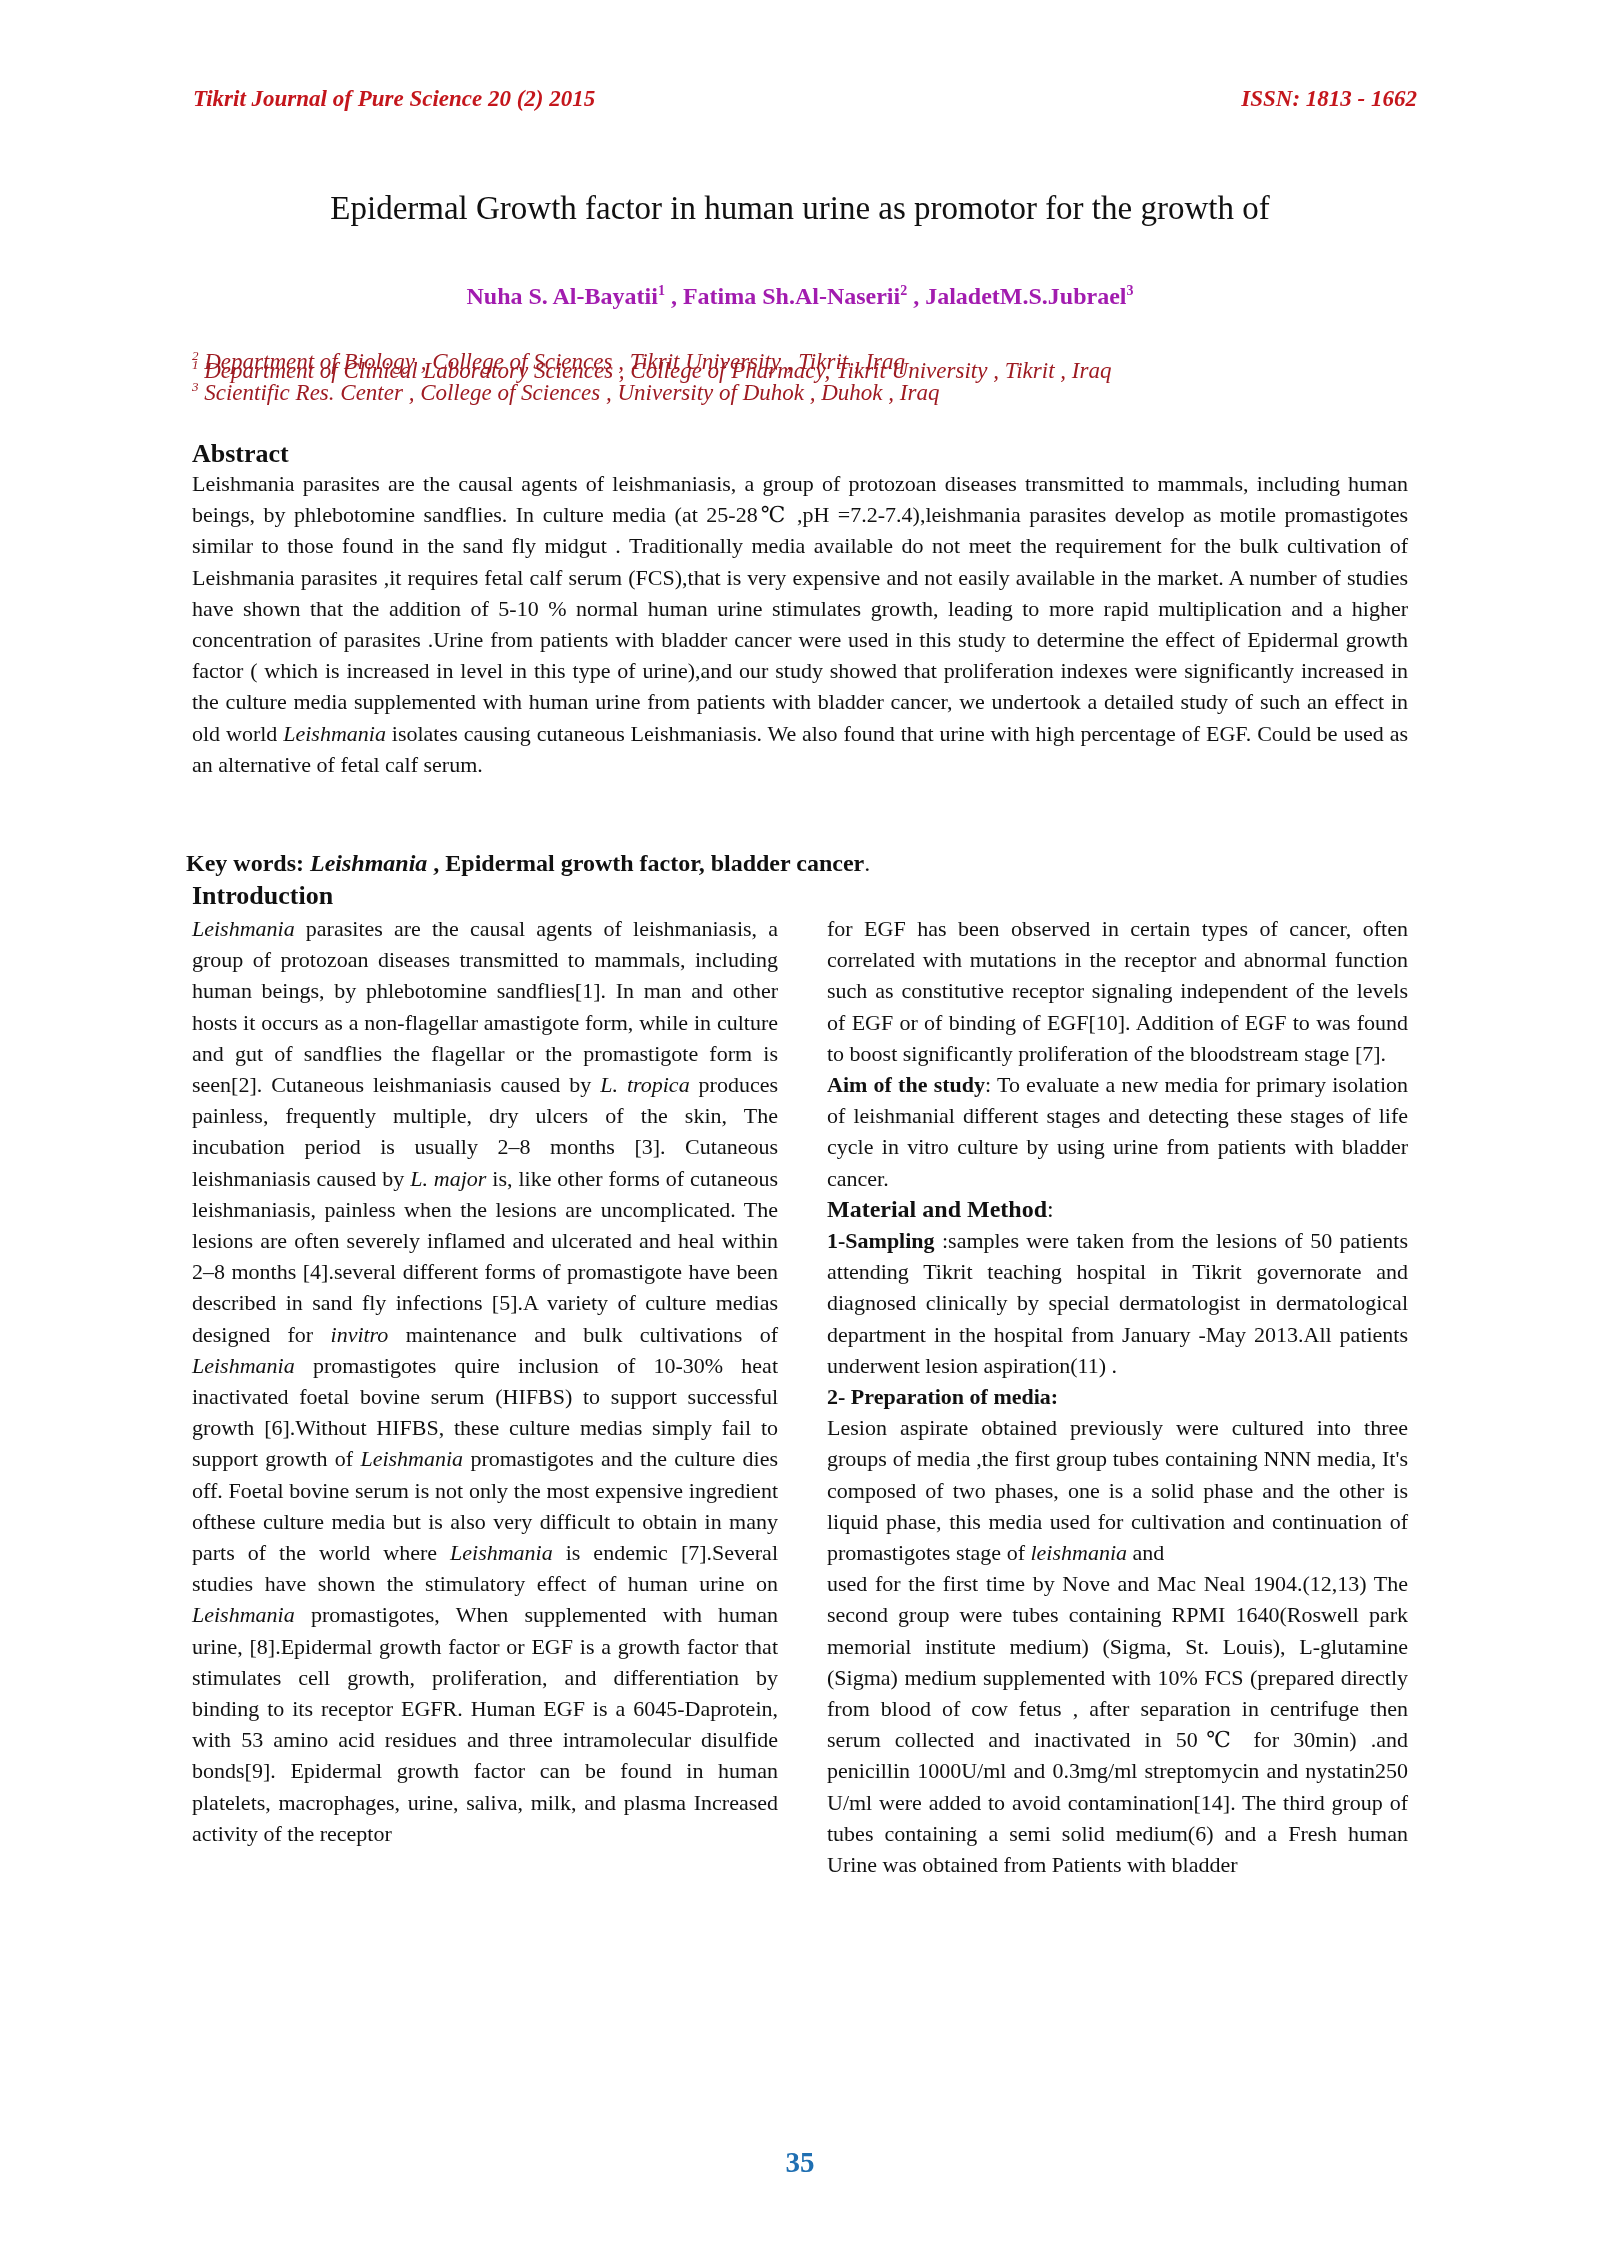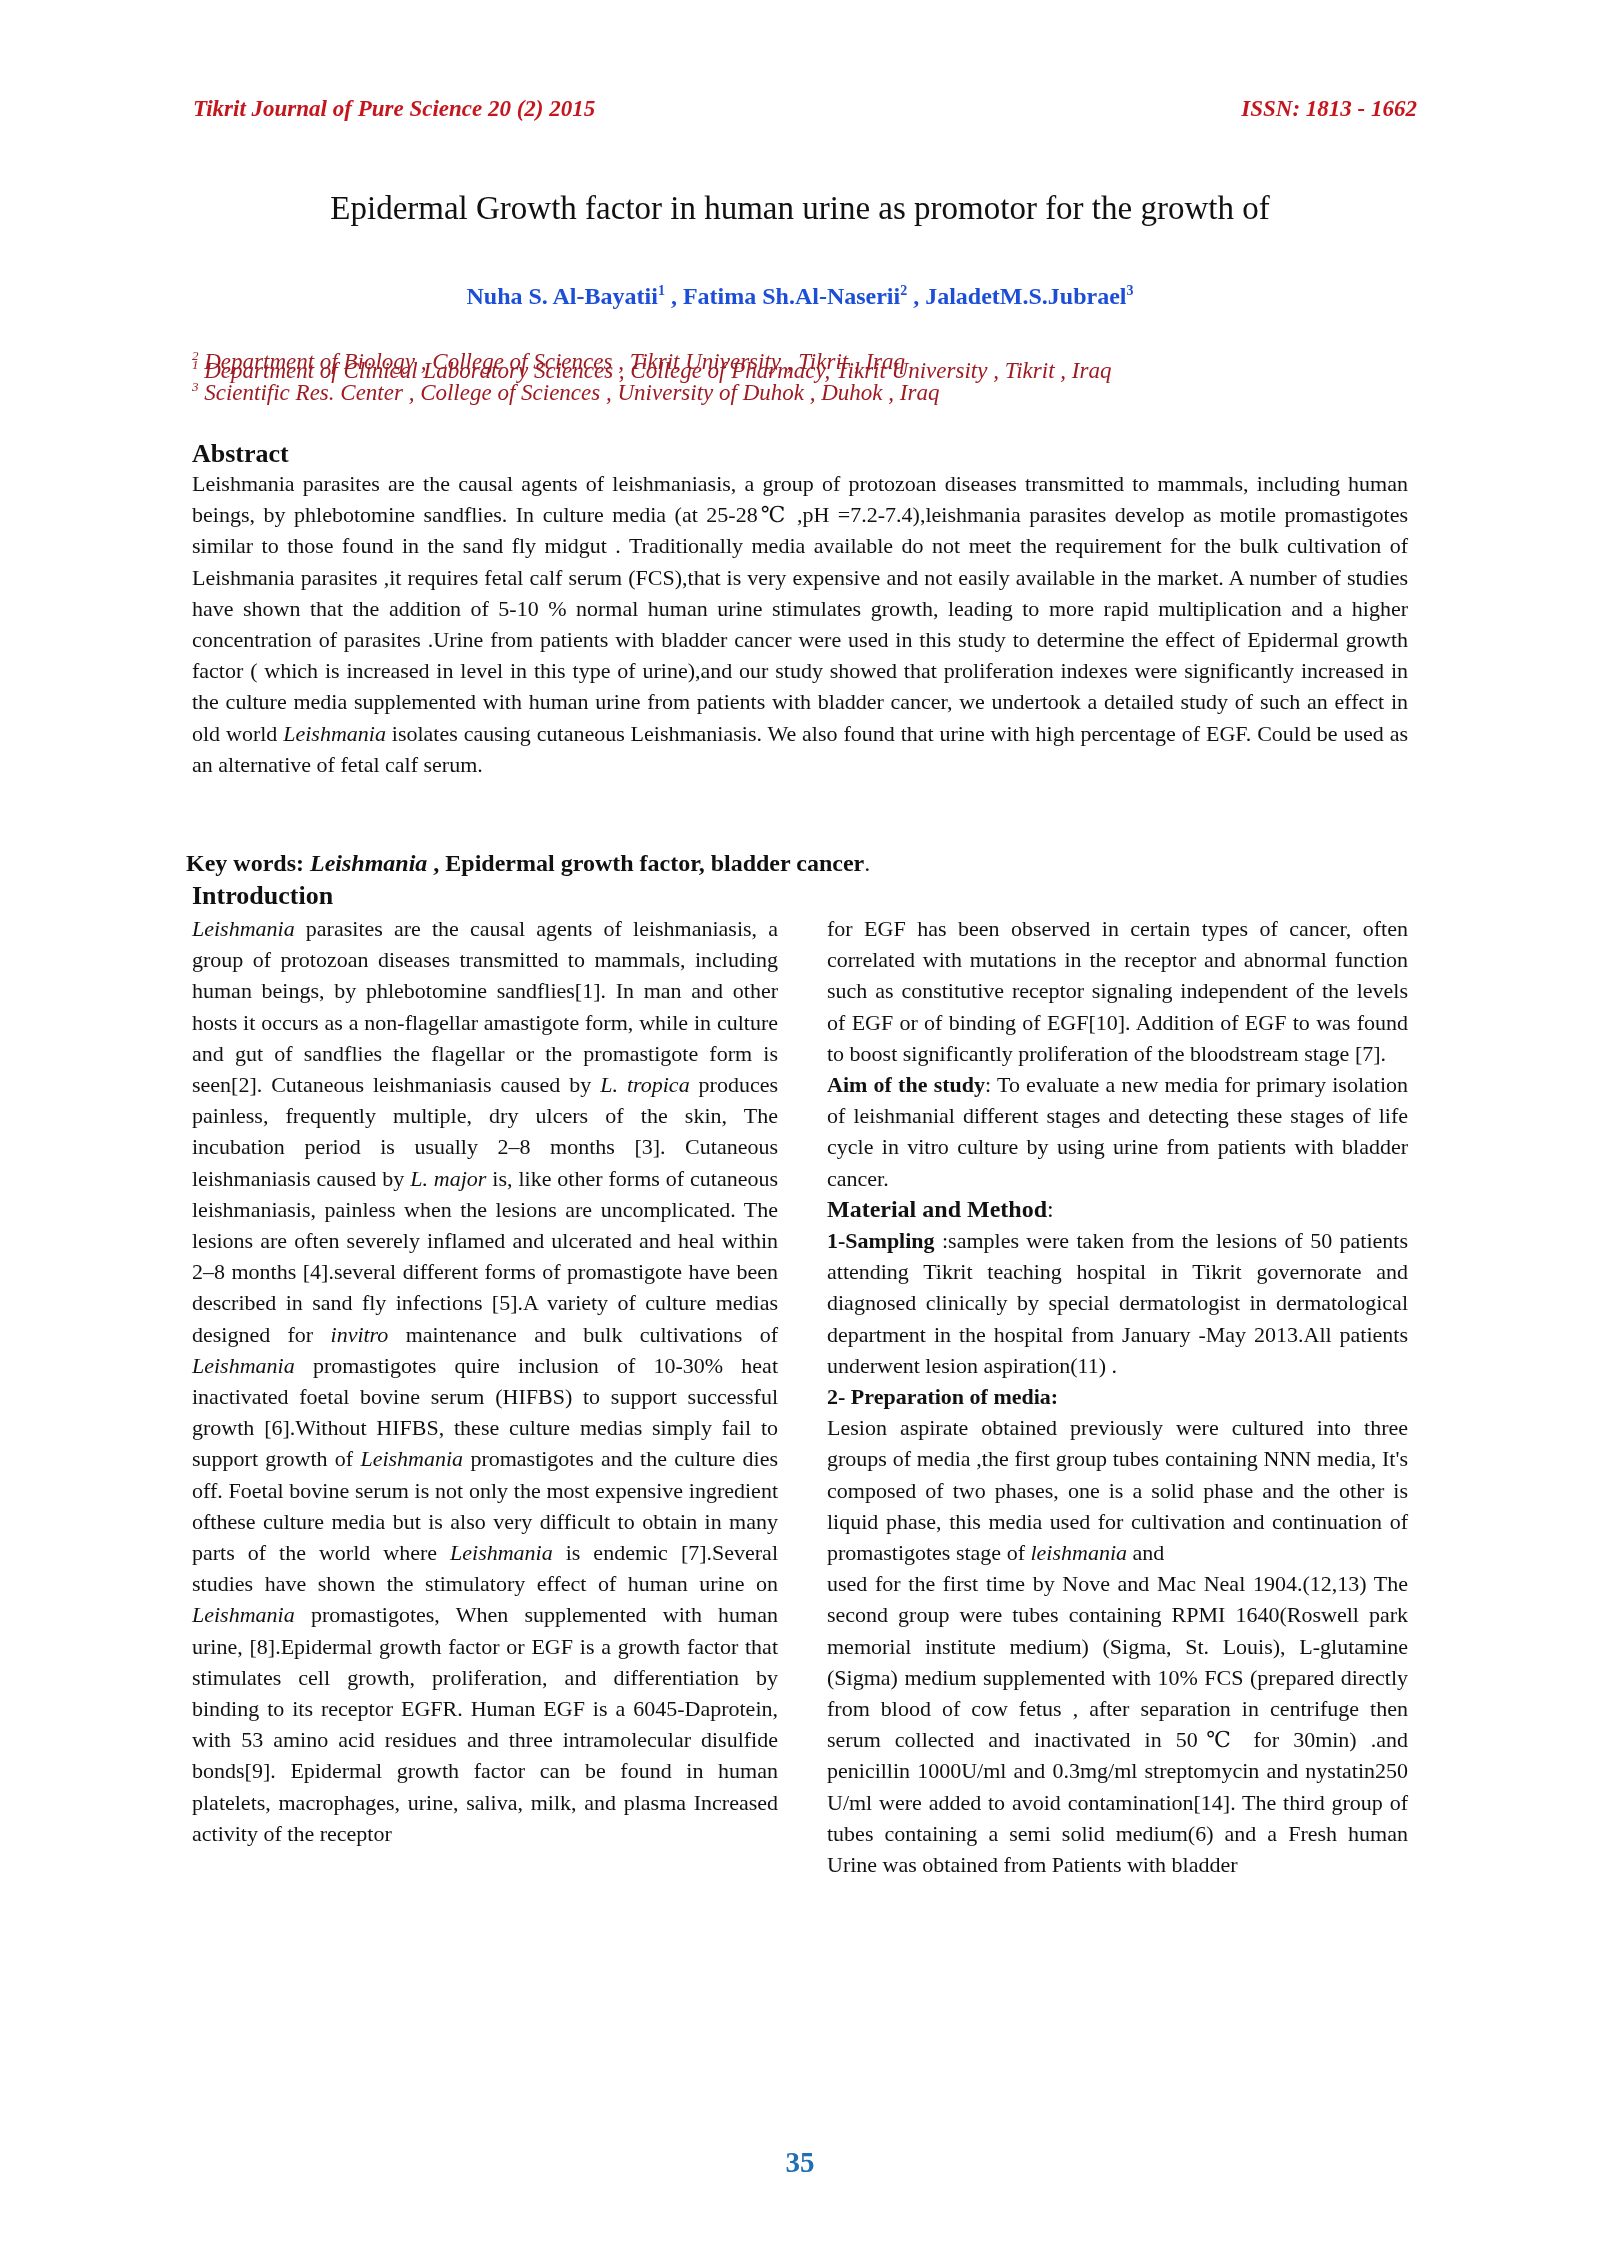--- a/index.html
+++ b/index.html
@@ -1,27 +1,27 @@
 <!DOCTYPE html>
 <html><head>
 <meta charset="utf-8">
 <style>
   html, body { margin: 0; padding: 0; background: #ffffff; }
   body { width: 1600px; height: 2263px; position: relative; overflow: hidden;
          font-family: "Liberation Serif", "DejaVu Serif", serif; color: #111; }
   .abs { position: absolute; }
-  .hdr { top: 96px; font-size: 23px; font-style: italic; font-weight: bold; color: #c4161c; }
+  .hdr { top: 86px; font-size: 23px; font-style: italic; font-weight: bold; color: #c4161c; }
   .hdr-left { left: 193px; }
   .hdr-right { right: 183px; }
   .title { left: 150px; width: 1300px; top: 188px; text-align: center; font-weight: normal;
            font-size: 33px; line-height: 41px; color: #111; }
   .title .l2 { font-style: italic; }
   .title .l2 .plain { font-style: normal; }
   .authors { left: 150px; width: 1300px; top: 276px; text-align: center; font-weight: bold;
-             font-size: 24px; color: #1d4ed8; line-height: 30px; }
+             font-size: 24px; color: #a21caf; line-height: 30px; }
   .authors sup { font-size: 14px; }
   .aff { left: 192px; font-style: italic; font-size: 23px; color: #9e1b22; line-height: 31px; }
   .aff sup { font-size: 13px; }
   .aff1 { top: 309px; margin-top: 40px; } .aff2 { top: 340px; } .aff3 { top: 371px; }
   .sec-h { font-weight: bold; font-size: 26px; line-height: 31px; color: #111; }
   .abstract-h { left: 192px; top: 438px; }
   .abstract { left: 192px; width: 1216px; top: 468px; font-size: 22px; line-height: 31.2px;
               text-align: justify; }
   .keywords { left: 186px; top: 848px; font-size: 24px; line-height: 31px; }
   .keywords .kw-label { font-weight: bold; }

